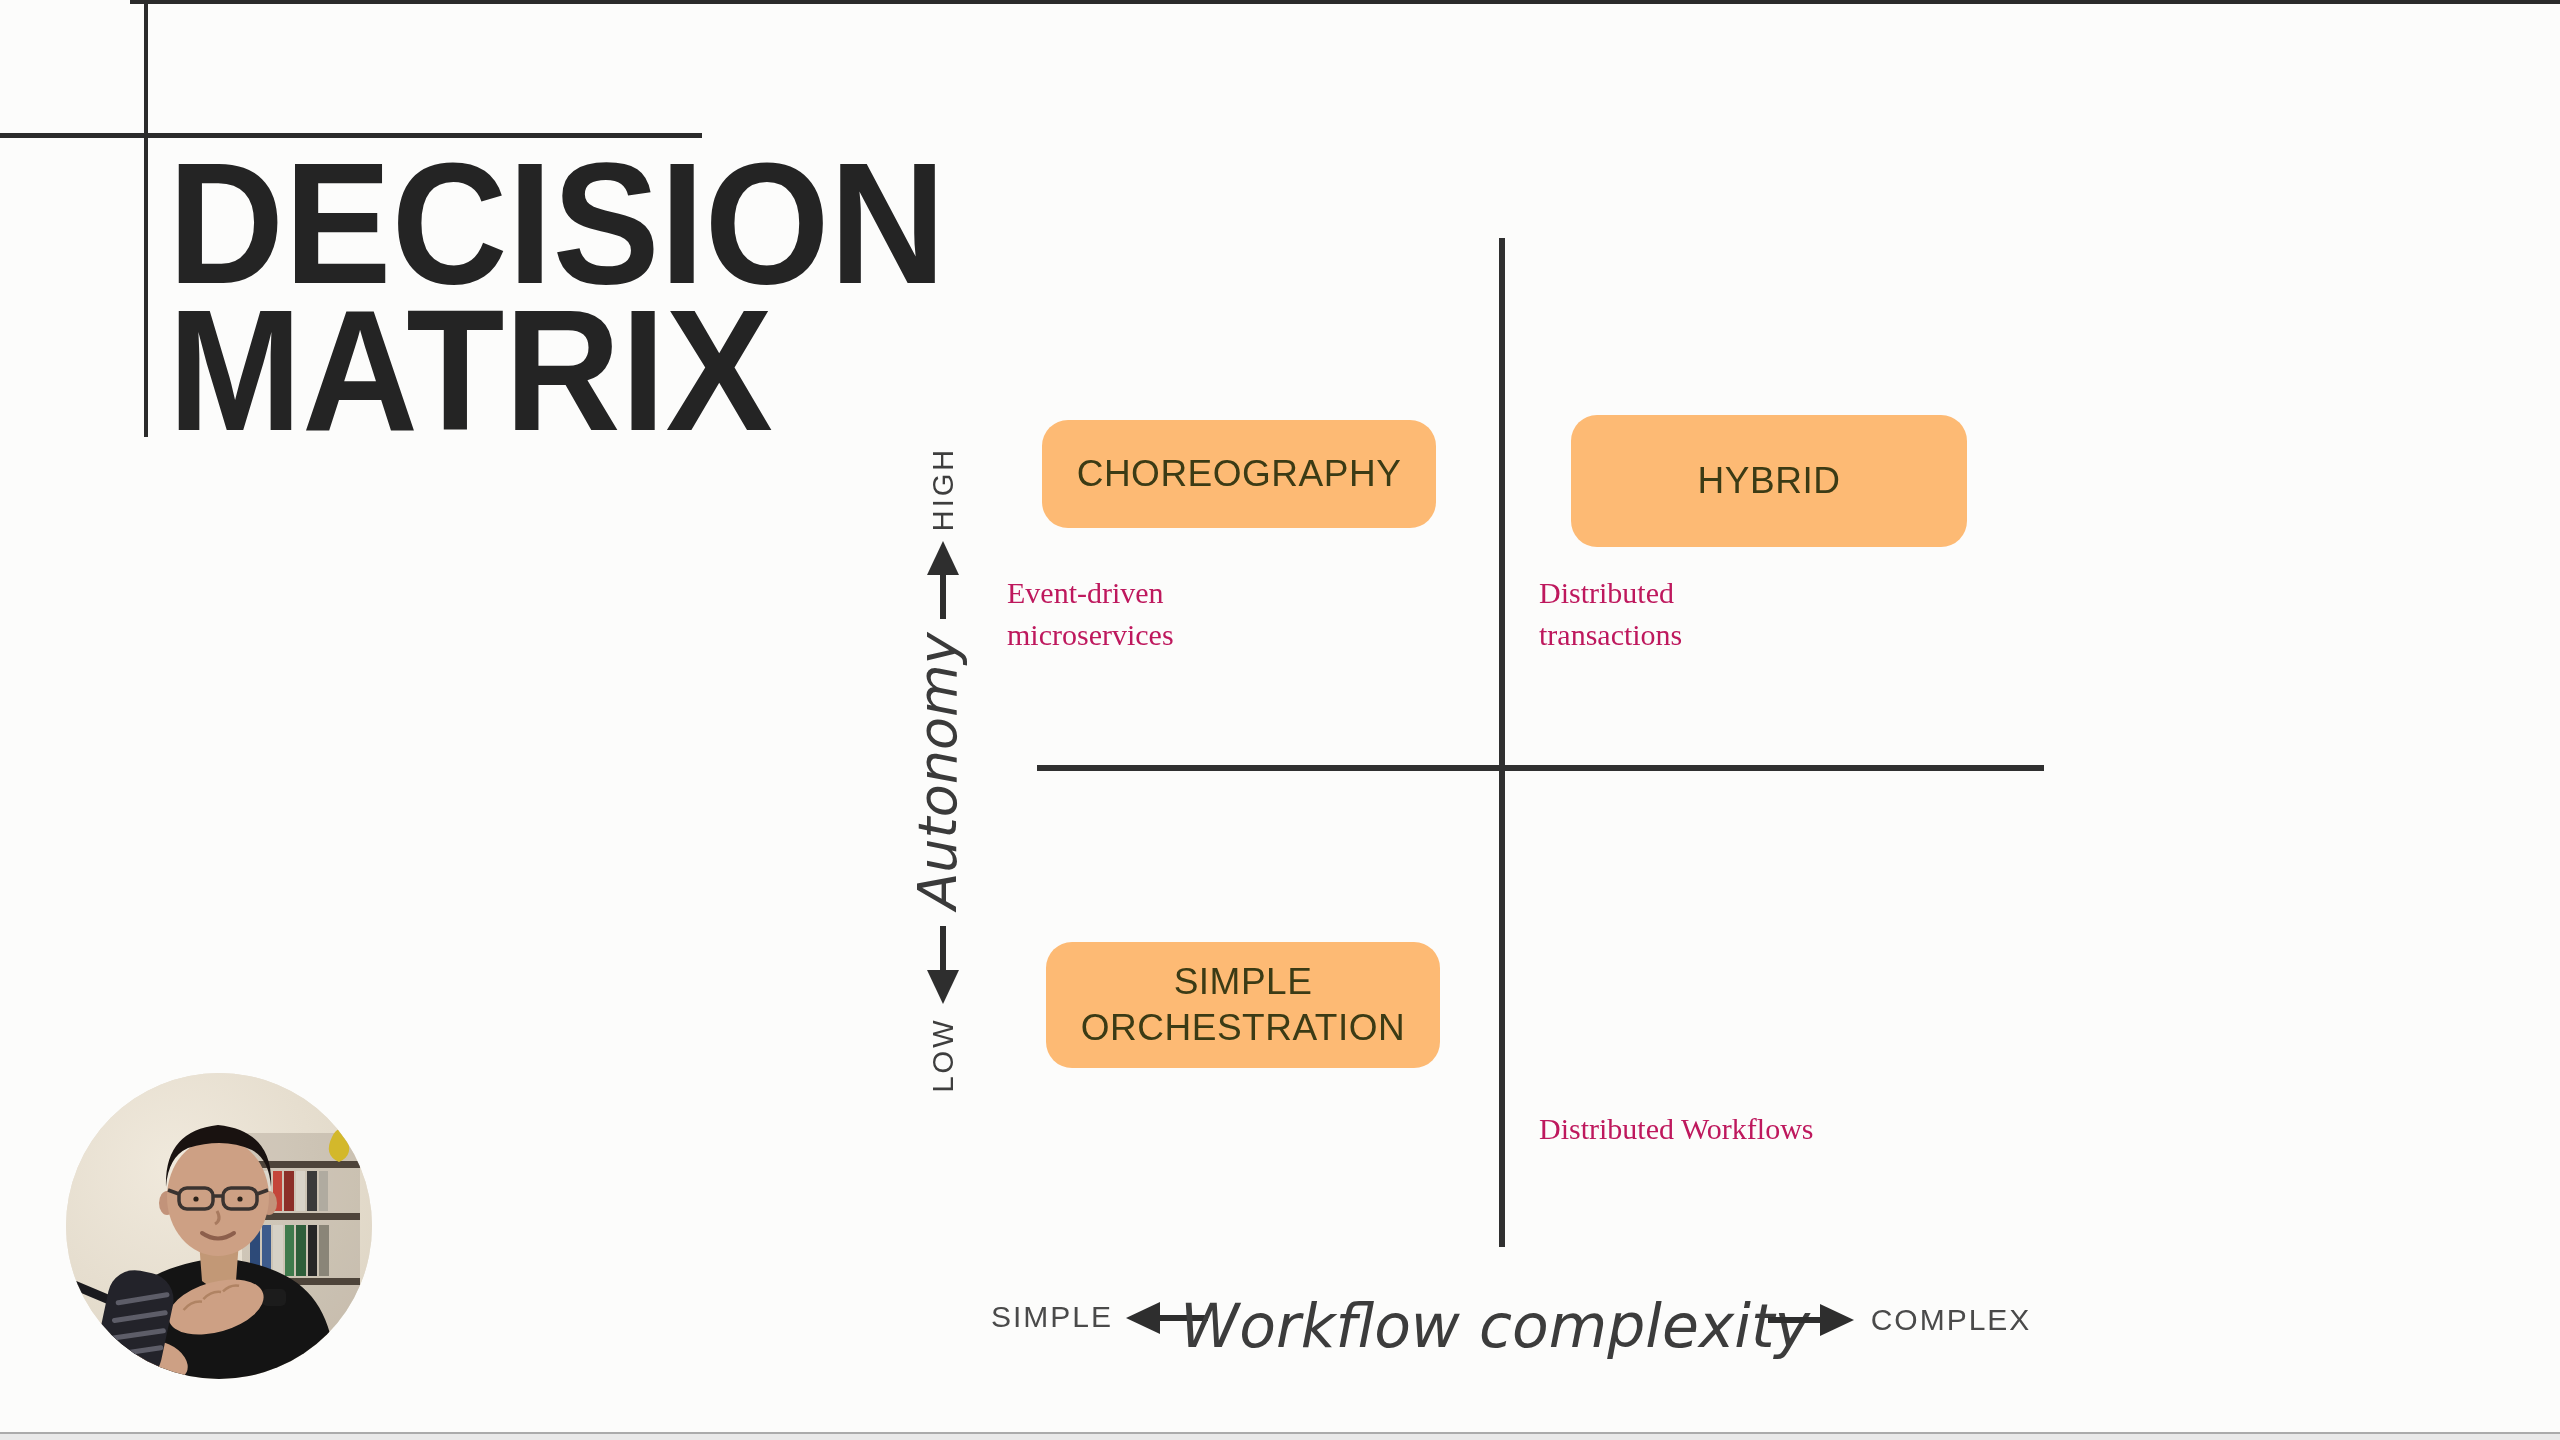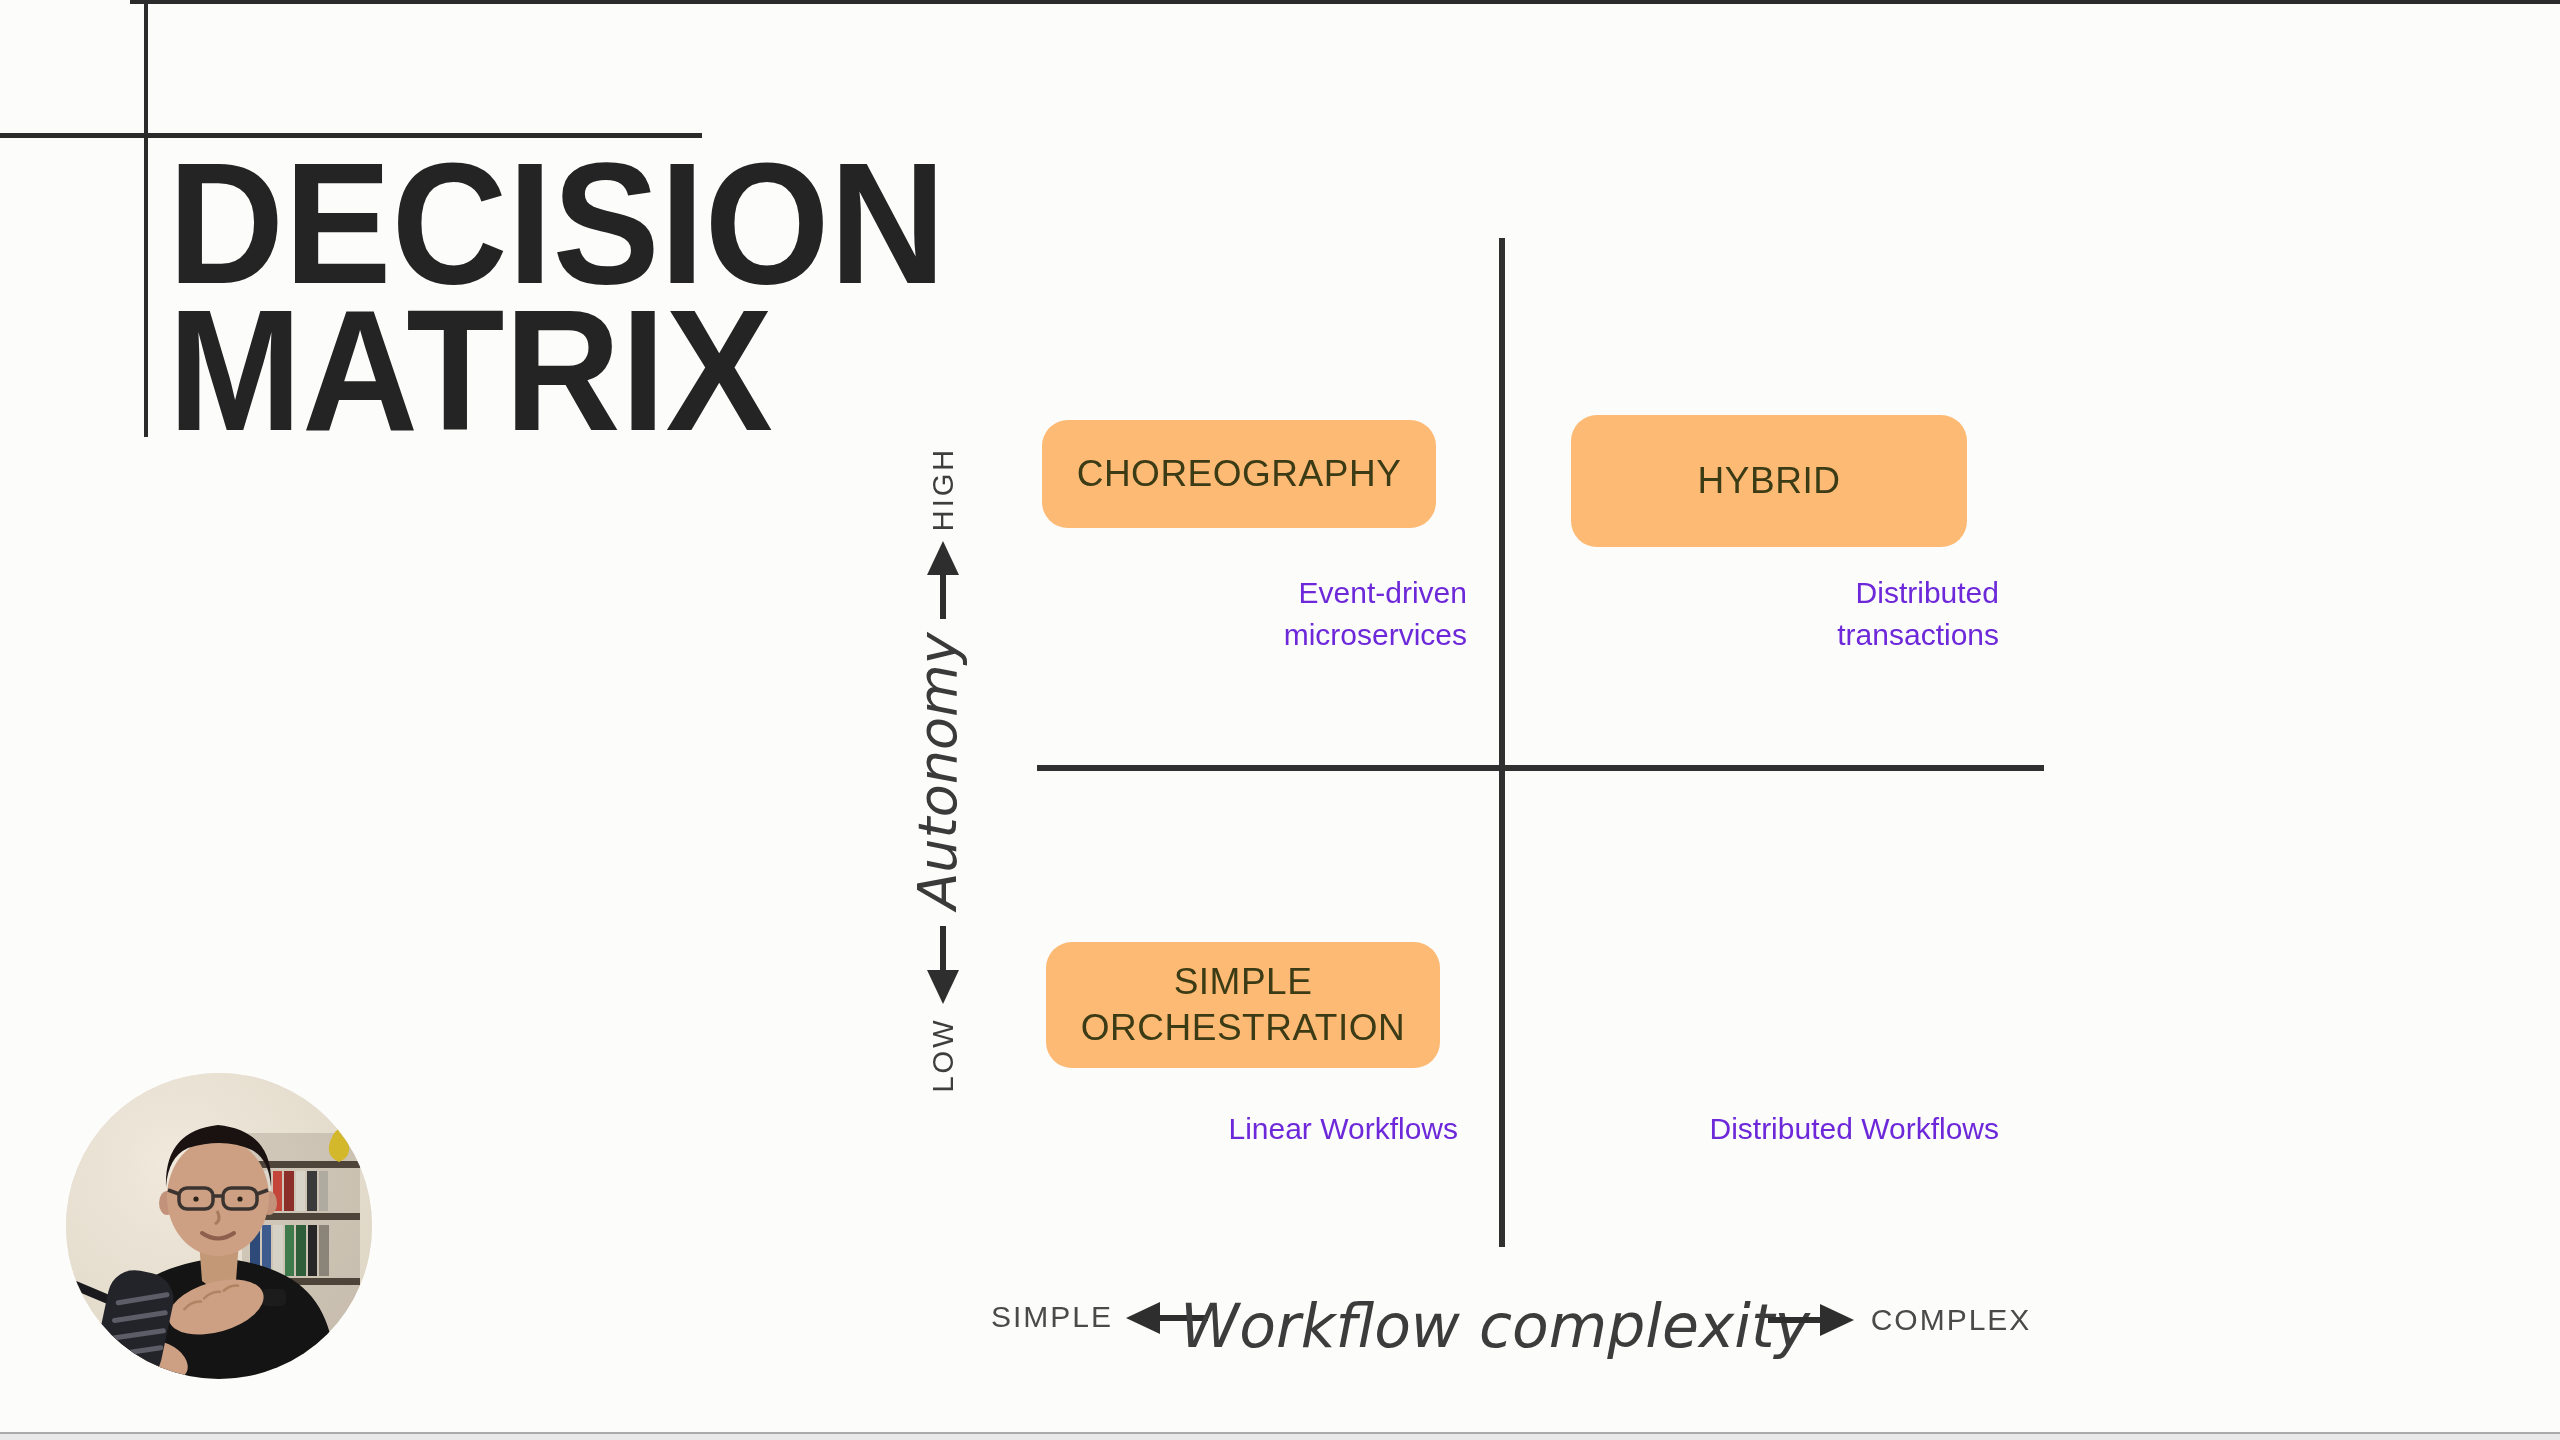--- a/index.html
+++ b/index.html
@@ -33,21 +33,21 @@
     display:flex;flex-direction:column;align-items:center;justify-content:center;
     color:#3b3b15;font-size:37px;font-weight:500;letter-spacing:0.5px;
     line-height:46px;text-align:center;
   }
   .qbox-choreography{left:1042px;top:420px;width:394px;height:108px;}
   .qbox-hybrid{left:1571px;top:415px;width:396px;height:132px;}
   .qbox-simple{left:1046px;top:942px;width:394px;height:126px;}
   .qbox-full{left:1572px;top:942px;width:400px;height:122px;}
 
   
-  .caption{width:460px;text-align:right;color:#6d28d9;font-size:30px;line-height:42px;}
+  .caption{width:460px;text-align:left;color:#be185d;font-size:30px;line-height:42px;font-family:Liberation Serif, serif;}
   .caption-choreography{left:1007px;top:572px;}
   .caption-hybrid{left:1539px;top:572px;}
   .caption-simple{left:998px;top:1108px;}
   .caption-full{left:1539px;top:1108px;}
 
   
   .rot{transform:translate(-50%,-50%) rotate(-90deg);white-space:nowrap;}
   .y-end-label{color:#3e3e3e;font-size:29px;letter-spacing:3px;}
   .y-high{left:943px;top:489px;}
   .y-low{left:943px;top:1055px;}
@@ -103,23 +103,20 @@
     <div>ORCHESTRATION</div>
   </div>
 
   <div class="abs caption caption-choreography">
     <div>Event-driven</div>
     <div>microservices</div>
   </div>
   <div class="abs caption caption-hybrid">
     <div>Distributed</div>
     <div>transactions</div>
-  </div>
-  <div class="abs caption caption-simple">
-    <div>Linear Workflows</div>
   </div>
   <div class="abs caption caption-full">
     <div>Distributed Workflows</div>
   </div>
 
   <div class="abs rot y-end-label y-high">HIGH</div>
   <svg class="abs arrow arrow-up" width="44" height="80" viewBox="0 0 44 80">
     <polygon points="22,0 6,34 38,34" fill="#2e2e2e"></polygon>
     <rect x="19" y="28" width="6" height="50" fill="#2e2e2e"></rect>
   </svg>

